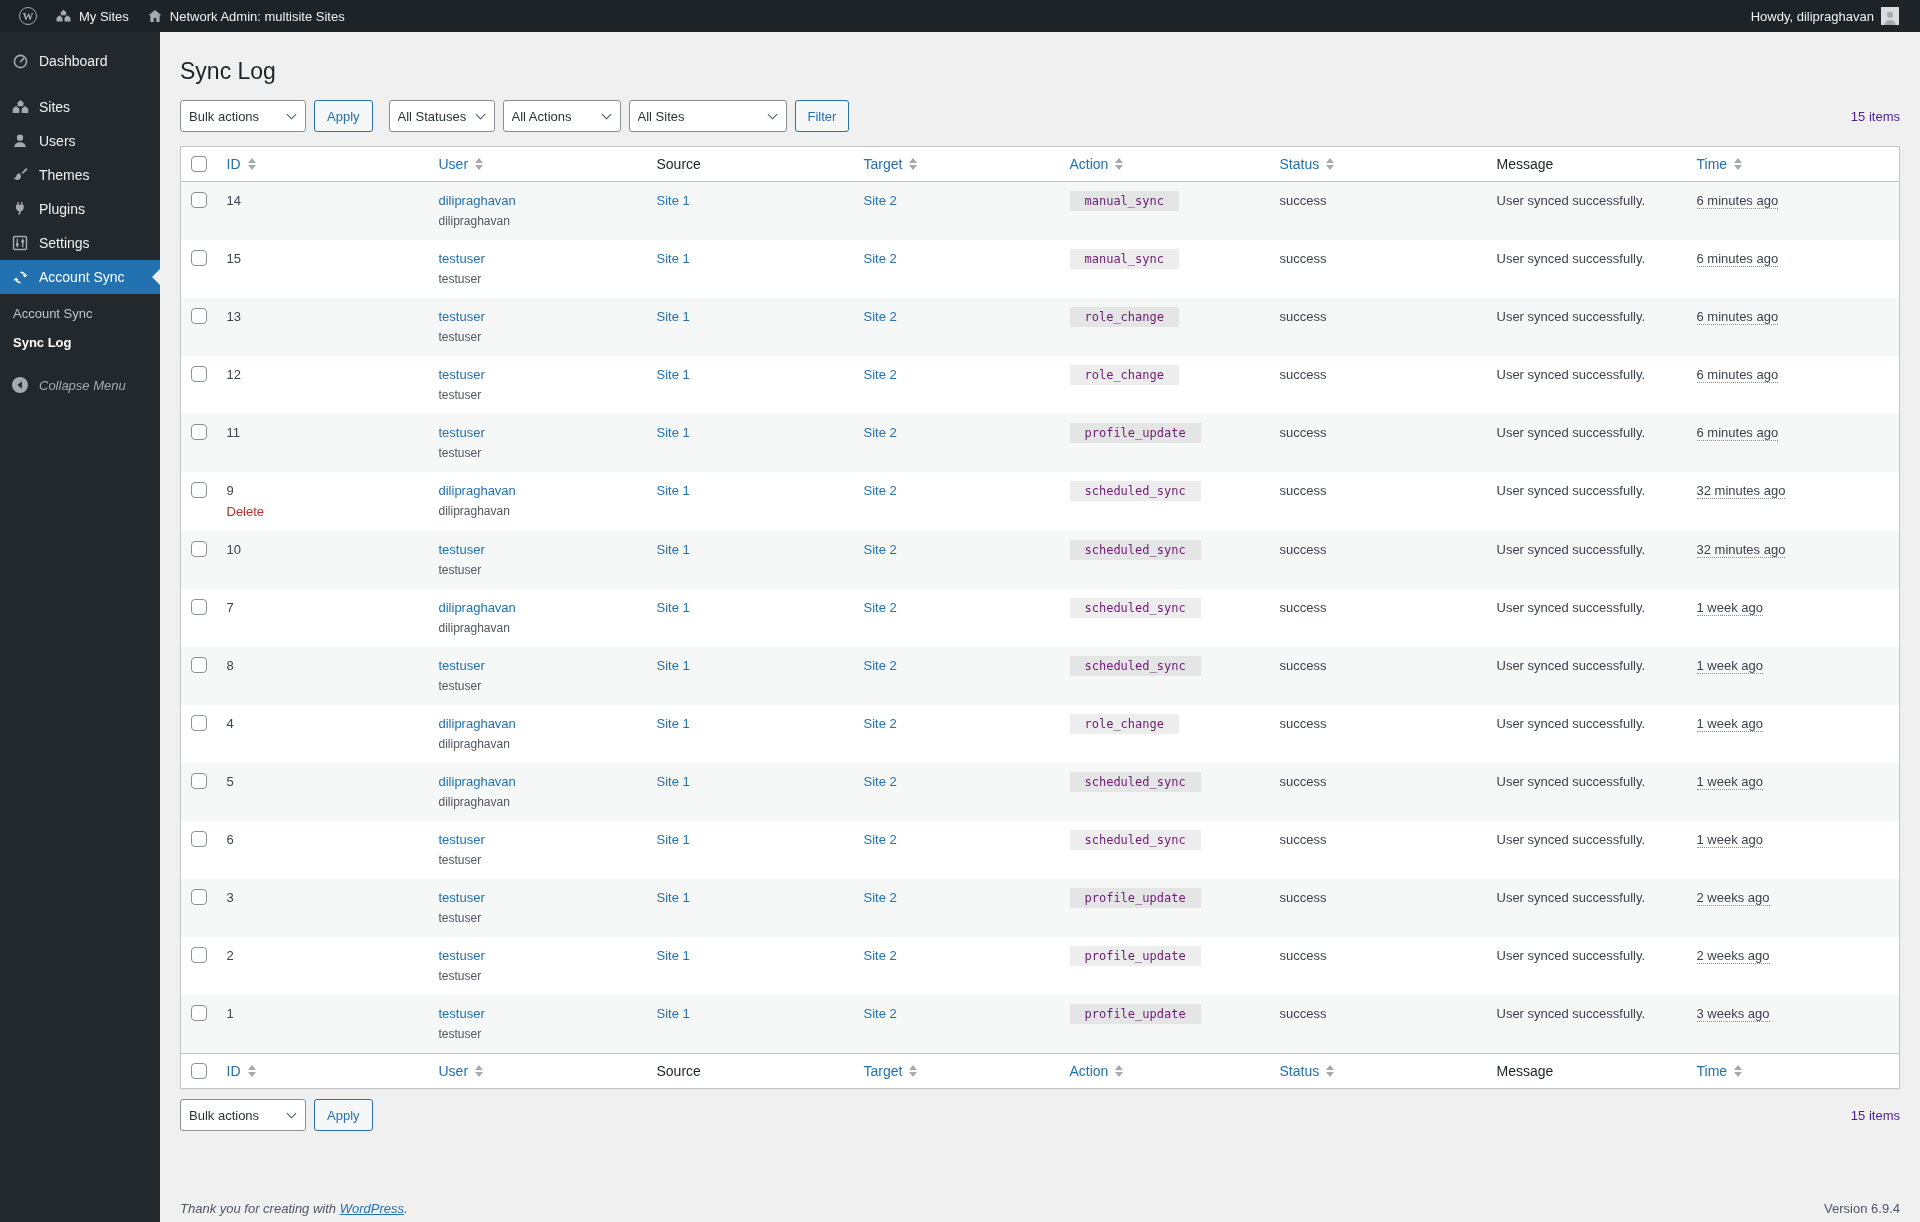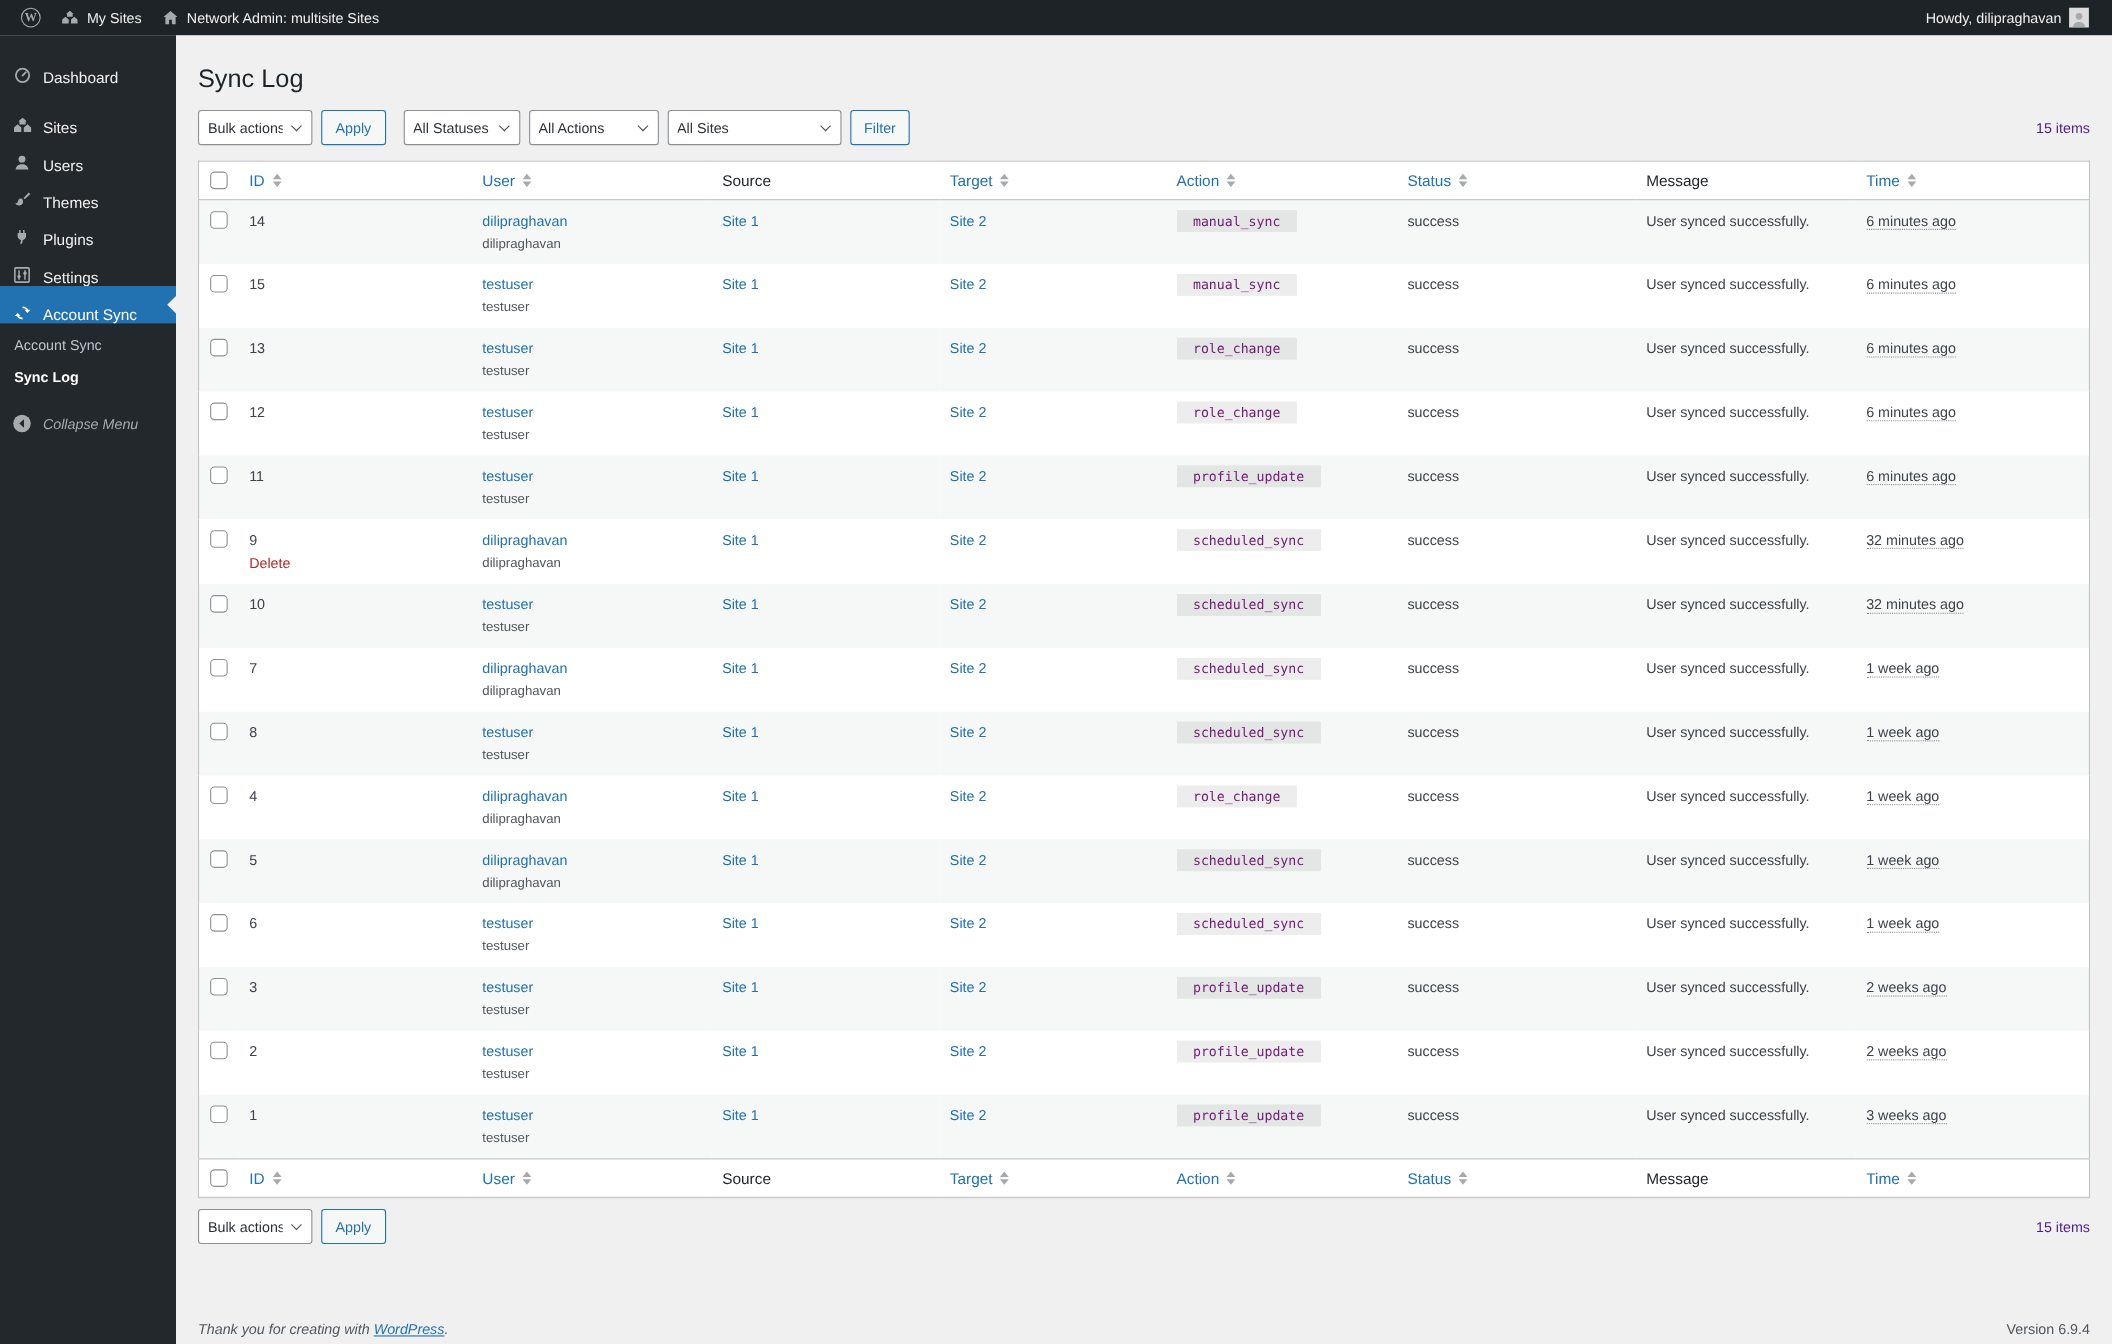--- a/index.html
+++ b/index.html
@@ -30,21 +30,21 @@
   }
   .avatar svg { display:block; }
   
   .sidebar {
     position:absolute; left:0; top:32px; bottom:0; width:160px;
     background: var(--menu-bg, #23282d); color:#f0f0f1;
   }
   .admin-menu { list-style:none; margin:0; padding:12px 0 0; }
   .menu-separator { height:12px; }
   .menu-item {
-    height:34px; display:flex; align-items:flex-end; padding:0 8px 0 10px;
+    height:34px; display:flex; align-items:center; padding:0 8px 0 10px;
     font-size:14px; color:#f0f0f1; cursor:pointer; position:relative;
   }
   .menu-icon { width:20px; height:20px; margin-right:9px; color:#a7aaad; display:flex; align-items:center; justify-content:center; flex:none; }
   .menu-icon svg { display:block; }
   .menu-item.active { background: var(--accent, #2271b1); color:#fff; font-weight:400; }
   .menu-item.active .menu-icon { color:#fff; }
   .menu-item.active::after {
     content:""; position:absolute; right:0; top:50%; margin-top:-8px;
     border:8px solid transparent; border-right-color: var(--content-bg, #f0f0f1);
   }
@@ -72,21 +72,21 @@
   .select-wrap select {
     appearance:none; -webkit-appearance:none; -moz-appearance:none;
     height:32px; padding:0 26px 0 8px; border:1px solid #8c8f94; border-radius:3px;
     background:#fff; font-size:13px; color:#2c3338; font-family:inherit; cursor:pointer; width:100%;
   }
   .select-chevron {
     position:absolute; right:11px; top:11px; width:7px; height:7px;
     border-right:1.8px solid #50575e; border-bottom:1.8px solid #50575e;
     transform:rotate(45deg); pointer-events:none;
   }
-  .w-bulk { width:104px;border-radius:15px; } .w-status { width:106px; } .w-action { width:118px; } .w-sites { width:158px; }
+  .w-bulk { width:126px;border-radius:15px; } .w-status { width:106px; } .w-action { width:118px; } .w-sites { width:158px; }
   .gap-before { margin-left:8px; }
   .items-count { margin-left:auto; color:#4c1d95; font-size:13px; }
   
   table.list-table {
     width:100%; border-collapse:collapse; background:#fff;
     border:1px solid #c3c4c7; margin-top:14px; table-layout:fixed;
     box-shadow:0 1px 1px rgba(0,0,0,.04);
   }
   .col-cb { width:36px; } .col-id { width:212px; } .col-user { width:218px; }
   .col-source { width:207px; } .col-target { width:206px; } .col-action { width:210px; }

